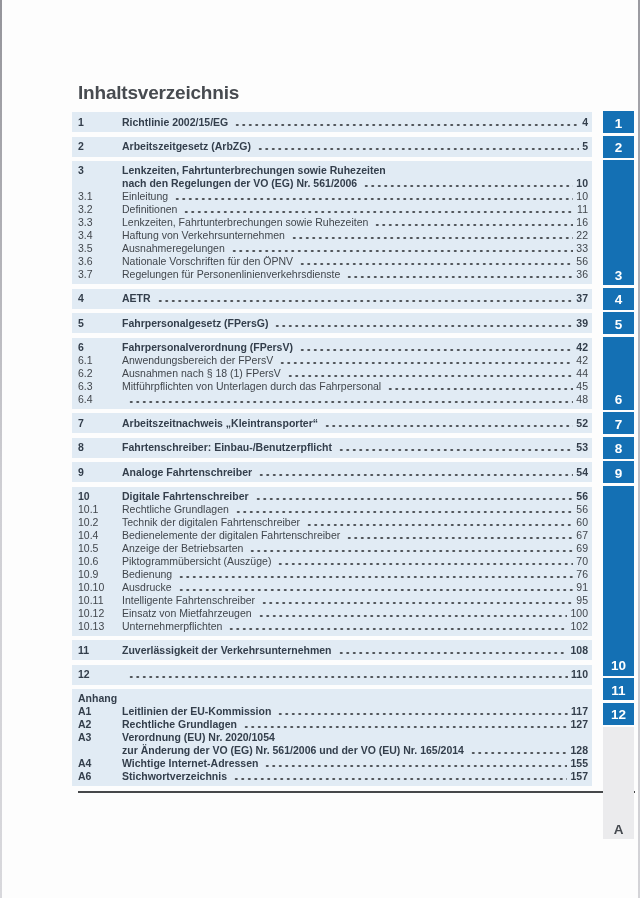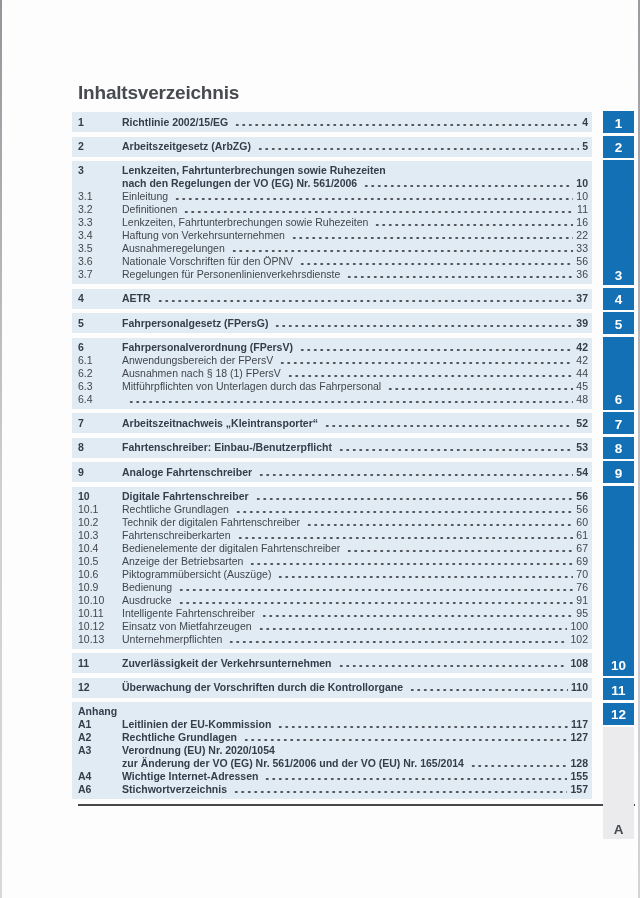--- a/index.html
+++ b/index.html
@@ -219,26 +219,20 @@
     <span class="dots"></span>
     <span class="pagenum">56</span>
   </div>
           <div class="row">
     <span class="num">10.2</span>
     <span class="title">Technik der digitalen Fahrtenschreiber</span>
     <span class="dots"></span>
     <span class="pagenum">60</span>
   </div>
           <div class="row">
-    <span class="num">10.3</span>
-    <span class="title">Fahrtenschreiberkarten</span>
-    <span class="dots"></span>
-    <span class="pagenum">61</span>
-  </div>
-          <div class="row">
     <span class="num">10.4</span>
     <span class="title">Bedienelemente der digitalen Fahrtenschreiber</span>
     <span class="dots"></span>
     <span class="pagenum">67</span>
   </div>
           <div class="row">
     <span class="num">10.5</span>
     <span class="title">Anzeige der Betriebsarten</span>
     <span class="dots"></span>
     <span class="pagenum">69</span>
@@ -284,21 +278,20 @@
           <div class="row bold">
     <span class="num">11</span>
     <span class="title">Zuverlässigkeit der Verkehrsunternehmen</span>
     <span class="dots"></span>
     <span class="pagenum">108</span>
   </div>
         </div>
         <div class="group single">
           <div class="row bold">
     <span class="num">12</span>
-    <span class="title">Überwachung der Vorschriften durch die Kontrollorgane</span>
     <span class="dots"></span>
     <span class="pagenum">110</span>
   </div>
         </div>
         <div class="group">
           <div class="row bold no-page">
     <span class="num">Anhang</span>
     <span class="title"></span>
 
   </div>

